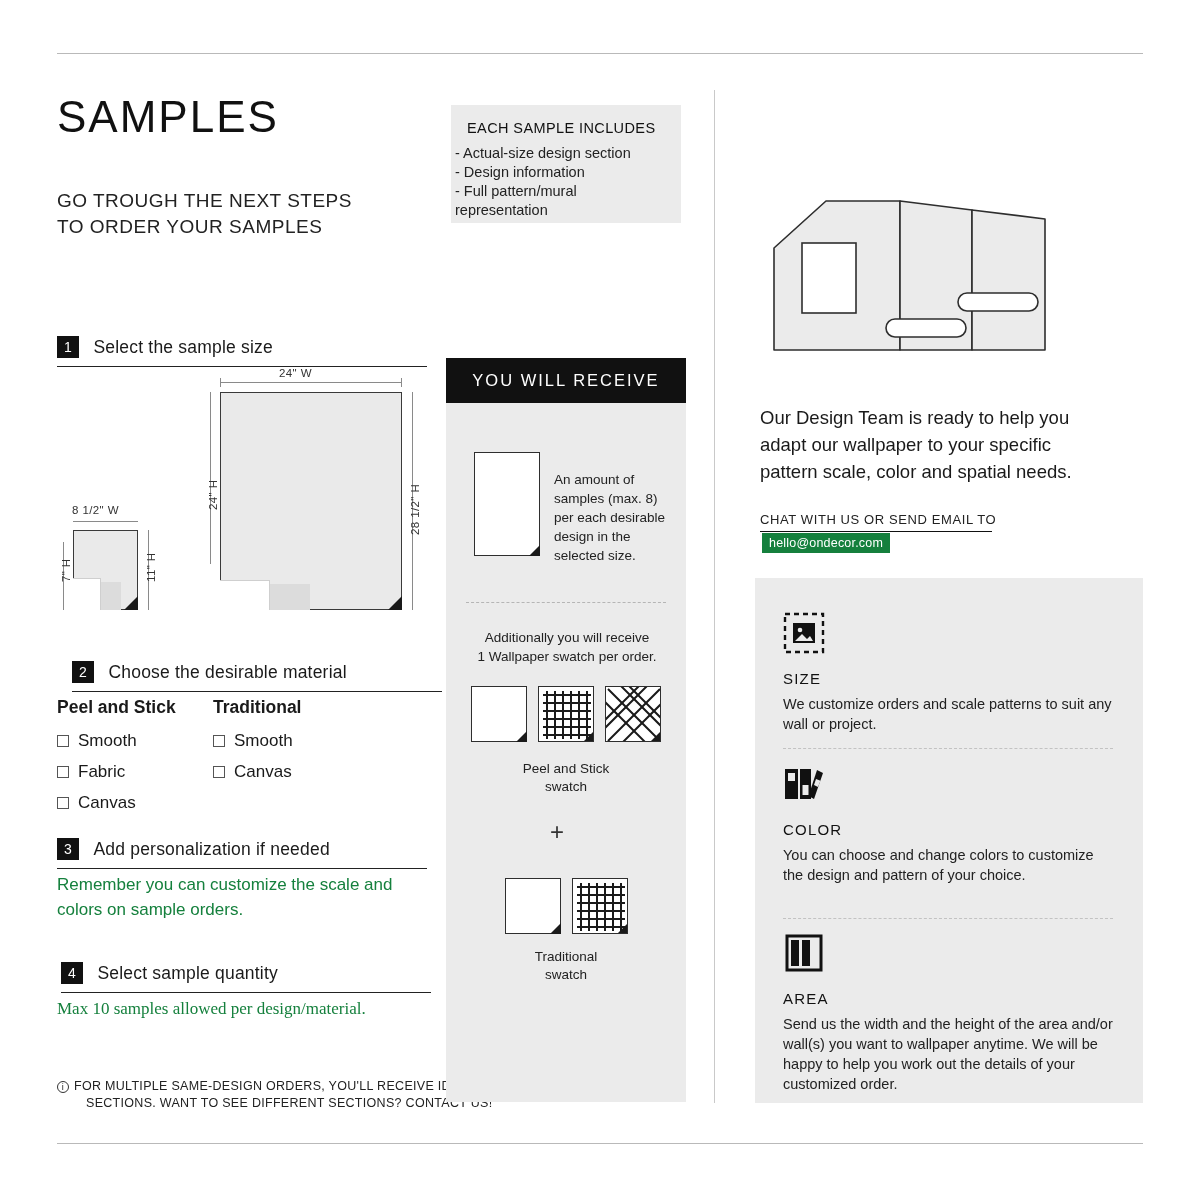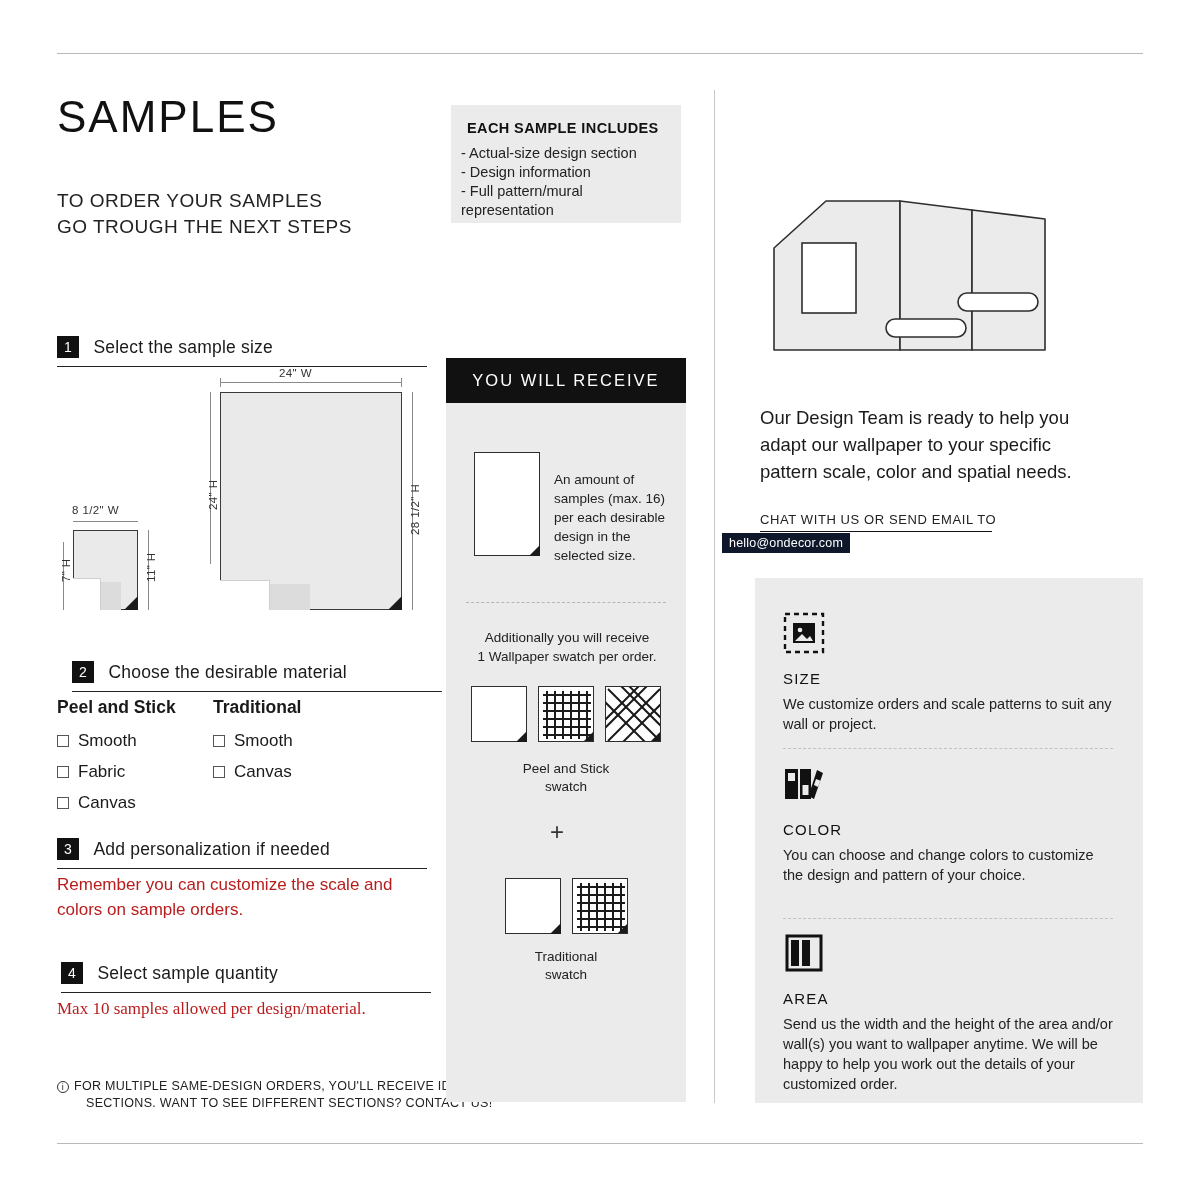--- a/index.html
+++ b/index.html
@@ -30,43 +30,43 @@
   .subhead {
     position:absolute; left:57px; top:188px;
     font-size:19px; line-height:26px; letter-spacing:.5px; color:#222;
   }
 
   
   .includes-box {
     position:absolute; left:451px; top:105px; width:230px; height:118px;
     background:#ebebeb;
   }
-  .includes-box .title { font-size:14.5px; letter-spacing:.4px; font-weight:700; color:#111; margin:15px 0 8px 16px; }
-  .includes-box ul { margin:0; padding:0 0 0 10px; list-style:none; }
+  .includes-box .title { font-size:14.5px; letter-spacing:.4px; font-weight:400; color:#111; margin:15px 0 8px 16px; }
+  .includes-box ul { margin:0; padding:0 0 0 4px; list-style:none; }
   .includes-box li { font-size:14.5px; line-height:19px; color:#222; }
 
   
   .step { position:absolute; }
   .step .num {
     display:inline-block; width:22px; height:22px; background:#111; color:#fff;
     font-size:14px; text-align:center; line-height:22px; vertical-align:middle;
   }
   .step .lbl { font-size:17.5px; margin-left:10px; vertical-align:middle; letter-spacing:.2px;text-align:center; }
   .step .underline { position:absolute; left:0; top:30px; height:1px; background:#222; }
 
   #step1 { left:57px; top:336px; width:370px; }
   #step1 .underline { width:370px; }
   #step2 { left:72px; top:661px; width:370px; }
   #step2 .underline { width:370px; }
   #step3 { left:57px; top:838px; width:370px; }
   #step3 .underline { width:370px; }
   #step4 { left:61px; top:962px; width:370px; }
   #step4 .underline { width:370px; }
 
-  .body-text { position:absolute; font-size:17px; line-height:25px; color:#b91c1c; }
+  .body-text { position:absolute; font-size:17px; line-height:25px; color:#15803d; }
   #step3-text { left:57px; top:872px; width:380px; }
   #step4-text { left:57px; top:996px; width:390px;font-family:Liberation Serif, serif; }
 
   
   .diagram { position:absolute; left:57px; top:370px; width:370px; height:245px; }
 
   .sheet { position:absolute; border:1px solid #3a3a3a; background:#eaeaea; }
   .sheet .corner {
     position:absolute; right:-1px; bottom:-1px; width:0; height:0;
     border-left:14px solid transparent; border-bottom:14px solid #1a1a1a;
@@ -109,42 +109,42 @@
   .plus { position:absolute; font-size:24px; color:#333; }
 
   .cap { position:absolute; text-align:center; font-size:13.5px; line-height:18px; color:#222; width:240px; left:446px; }
 
   
   .house { position:absolute; left:760px; top:185px; width:300px; height:185px; }
 
   .rt-para { position:absolute; left:760px; top:404px; width:340px; font-size:18.5px; line-height:27px; color:#1a1a1a; }
   .chat-label { position:absolute; left:760px; top:512px; font-size:13px; letter-spacing:.6px; color:#222; }
   .chat-underline { position:absolute; left:760px; top:531px; width:232px; height:1px; background:#111; }
-  .email-chip { position:absolute; left:722px; top:533px; background:#0f172a; color:#fff; font-size:12.5px; padding:3px 7px; letter-spacing:.2px; }
+  .email-chip { position:absolute; left:762px; top:533px; background:#15803d; color:#fff; font-size:12.5px; padding:3px 7px; letter-spacing:.2px; }
 
   .feature-box { position:absolute; left:755px; top:578px; width:388px; height:525px; background:#ebebeb; }
   .feat { position:absolute; left:783px; width:330px; }
   .feat .ft { font-size:15px; letter-spacing:1.2px; color:#111; margin-bottom:7px; }
   .feat .fb { font-size:14.5px; line-height:20px; color:#222; }
   .feat-sep { position:absolute; left:783px; width:330px; height:0; border-top:1px dashed #c2c2c2; }
 </style>
 </head>
 <body>
 
 <div class="page">
 
   <div class="rule-top"></div>
   <div class="rule-bottom"></div>
   <div class="divider-vert"></div>
 
   <div class="h1" id="samples-title">SAMPLES</div>
 
   <div class="subhead">
+    <div>GO TROUGH THE NEXT STEPS</div>
     <div>TO ORDER YOUR SAMPLES</div>
-    <div>GO TROUGH THE NEXT STEPS</div>
   </div>
 
   <div class="includes-box">
     <div class="title">EACH SAMPLE INCLUDES</div>
     <ul>
       <li>- Actual-size design section</li>
       <li>- Design information</li>
       <li>- Full pattern/mural</li>
       <li>  representation</li>
     </ul>
@@ -242,21 +242,21 @@
   </div>
 
   <div class="midpanel"></div>
   <div class="midhead">
     <span>YOU WILL RECEIVE</span>
   </div>
 
   <div class="swatch-box" style="left:474px; top:452px; width:66px; height:104px;">
     <div class="corner"></div>
   </div>
-  <div class="mp-text" style="left:554px; top:470px; width:120px;">An amount of samples (max. 16) per each desirable design in the selected size.</div>
+  <div class="mp-text" style="left:554px; top:470px; width:120px;">An amount of samples (max. 8) per each desirable design in the selected size.</div>
 
   <div class="dashline" style="left:466px; top:602px; width:200px;"></div>
 
   <div class="mp-text" style="left:466px; top:628px; width:202px; text-align:center;">
     <div>Additionally you will receive</div>
     <div>1 Wallpaper swatch per order.</div>
   </div>
 
   <div class="swatch-box" style="left:471px; top:686px; width:56px; height:56px;">
     <div class="corner"></div>

